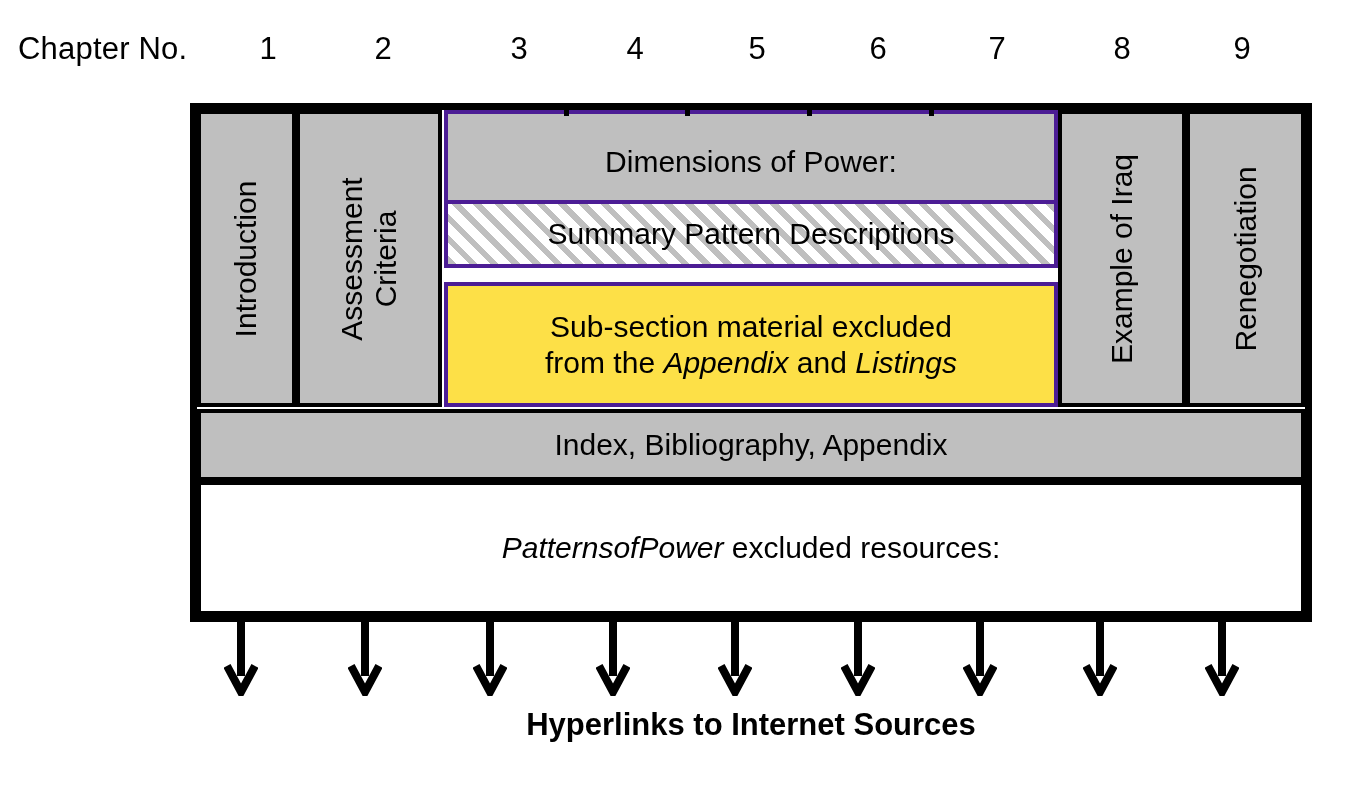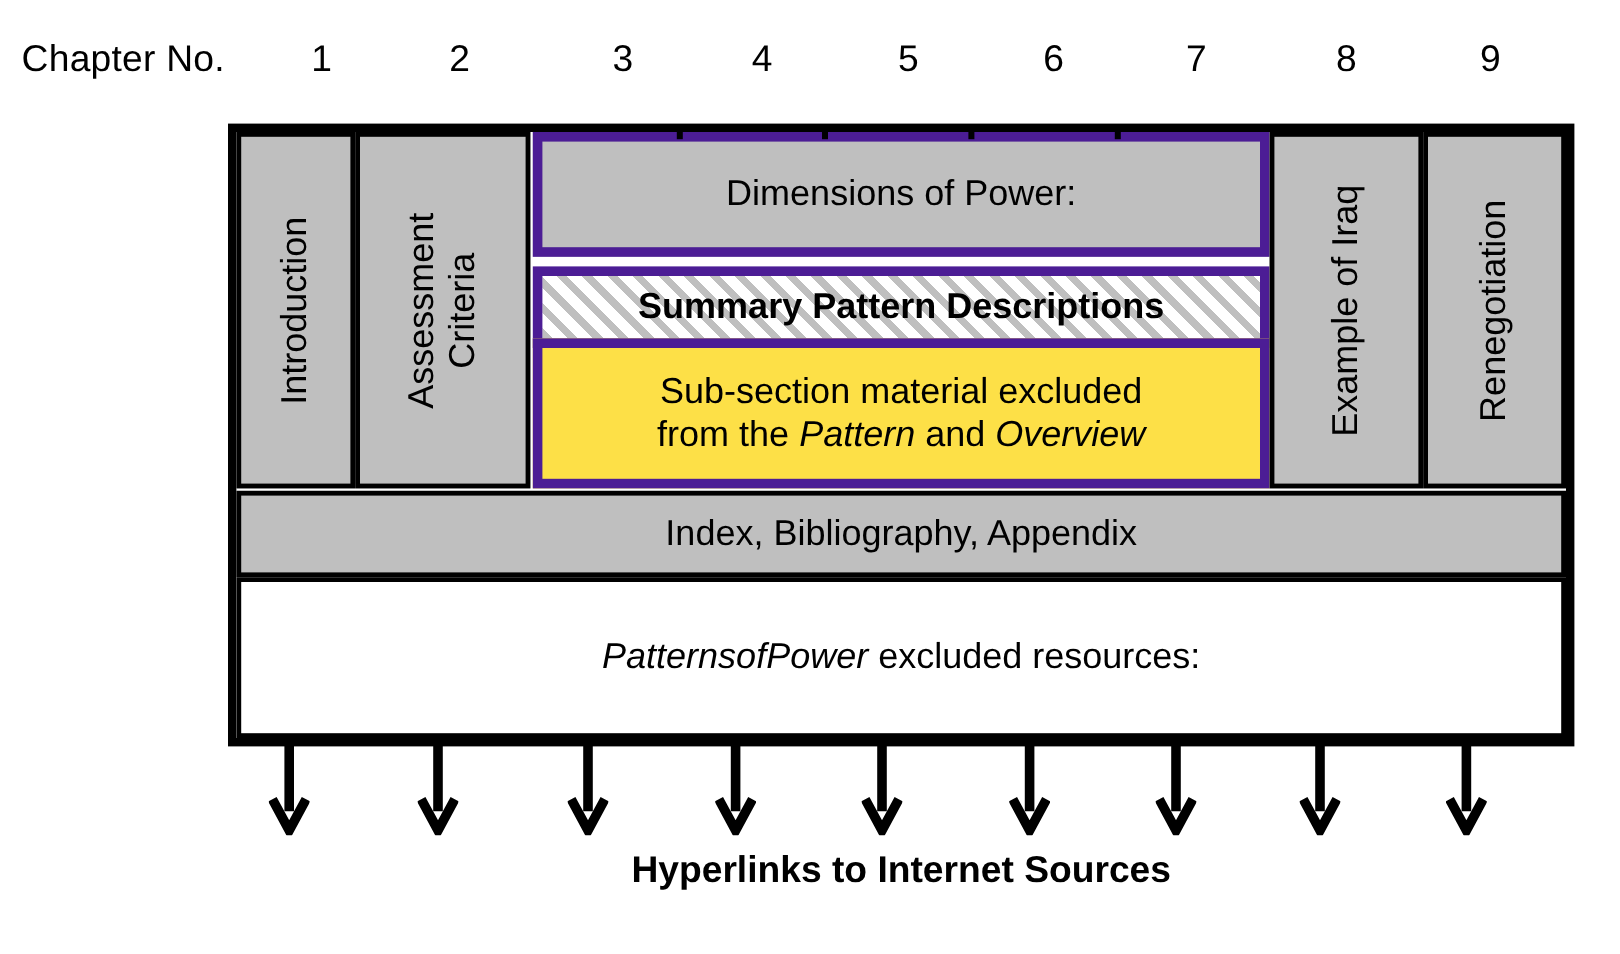--- a/index.html
+++ b/index.html
@@ -82,21 +82,21 @@
     text-align: center;
   }
   .vcol.two-line .vtext {
     white-space: normal;
     width: 250px;
   }
 
   
   .mid-block {
     position: absolute;
-    border: 8px solid #4c1d95;
+    border: 4px solid #4c1d95;
     box-sizing: border-box;
     display: flex;
     align-items: center;
     justify-content: center;
     text-align: center;
   }
   .mid-dimensions {
     background: #bfbfbf;
   }
   .mid-summary {
@@ -199,28 +199,28 @@
     <div class="vcol two-line" style="left:296px; top:110px; width:146px; height:297px;">
       <span class="vtext">Assessment Criteria</span>
     </div>
 
     <div class="mid-block mid-dimensions" style="left:444px; top:110px; width:614px; height:104px;">
       <span class="mtext">
         <span>Dimensions of Power:</span><br>
       </span>
     </div>
 
-    <div class="mid-block mid-summary" style="left:444px; top:222px; width:614px; height:68px;font-weight:bold;">
+    <div class="mid-block mid-summary" style="left:444px; top:200px; width:614px; height:68px;">
       <span class="mtext">Summary Pattern Descriptions</span>
     </div>
 
     <div class="mid-block mid-subsection" style="left:444px; top:282px; width:614px; height:125px;">
       <span class="mtext">
         <span>Sub-section material excluded</span><br>
-        <span>from the </span><em class="ital">Pattern</em><span> and </span><em class="ital">Overview</em>
+        <span>from the </span><em class="ital">Appendix</em><span> and </span><em class="ital">Listings</em>
       </span>
     </div>
 
     <div class="vcol" style="left:1058px; top:110px; width:128px; height:297px;">
       <span class="vtext">Example of Iraq</span>
     </div>
 
     <div class="vcol" style="left:1186px; top:110px; width:119px; height:297px;">
       <span class="vtext">Renegotiation</span>
     </div>

